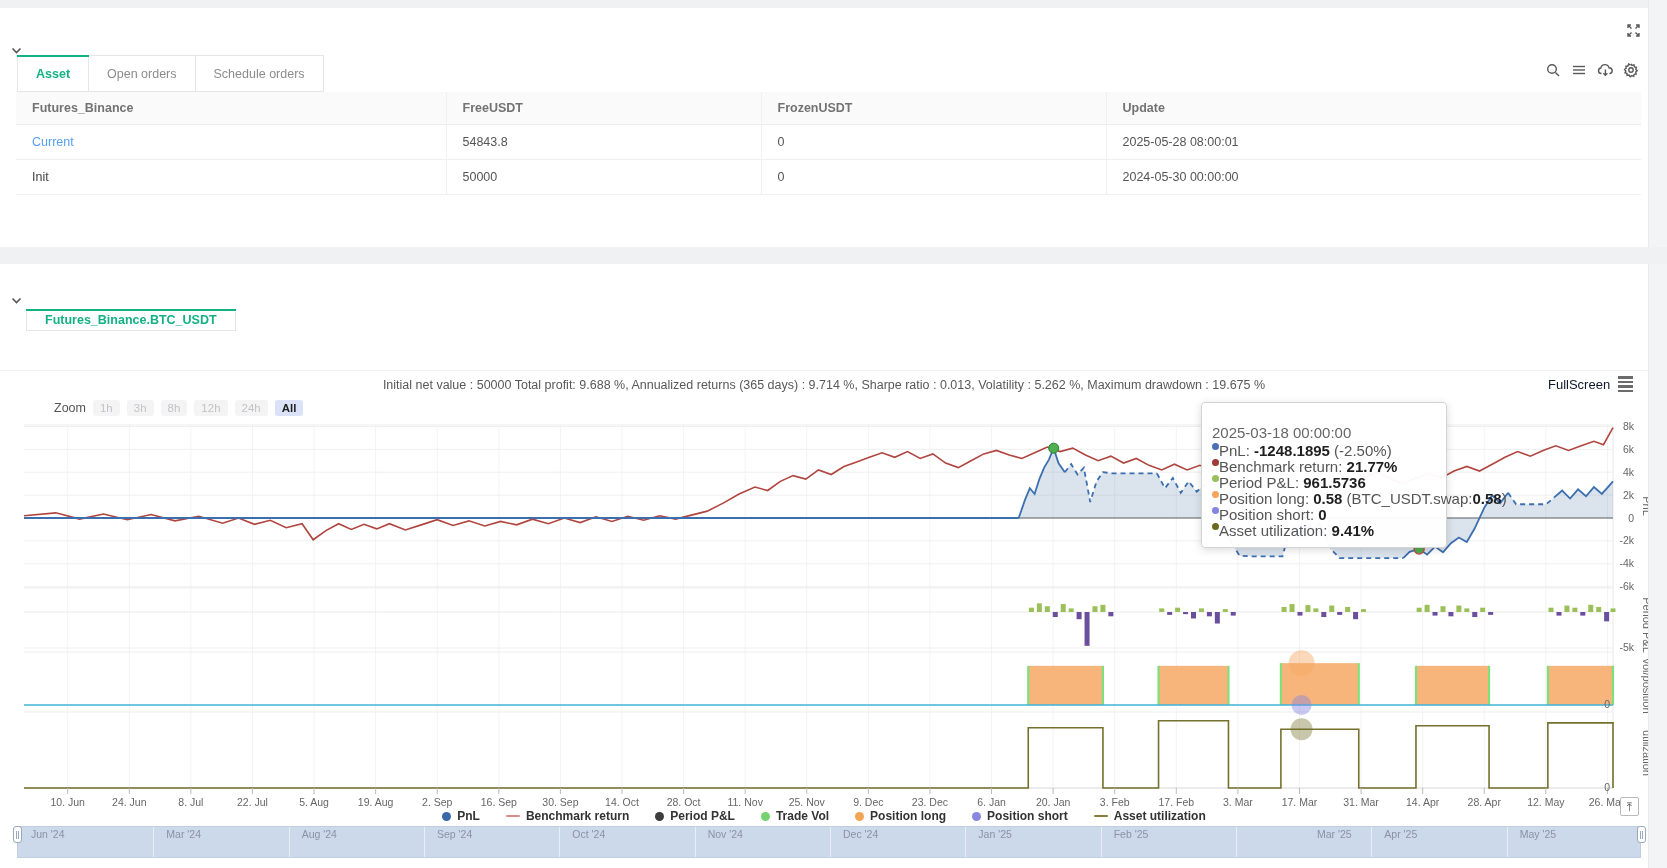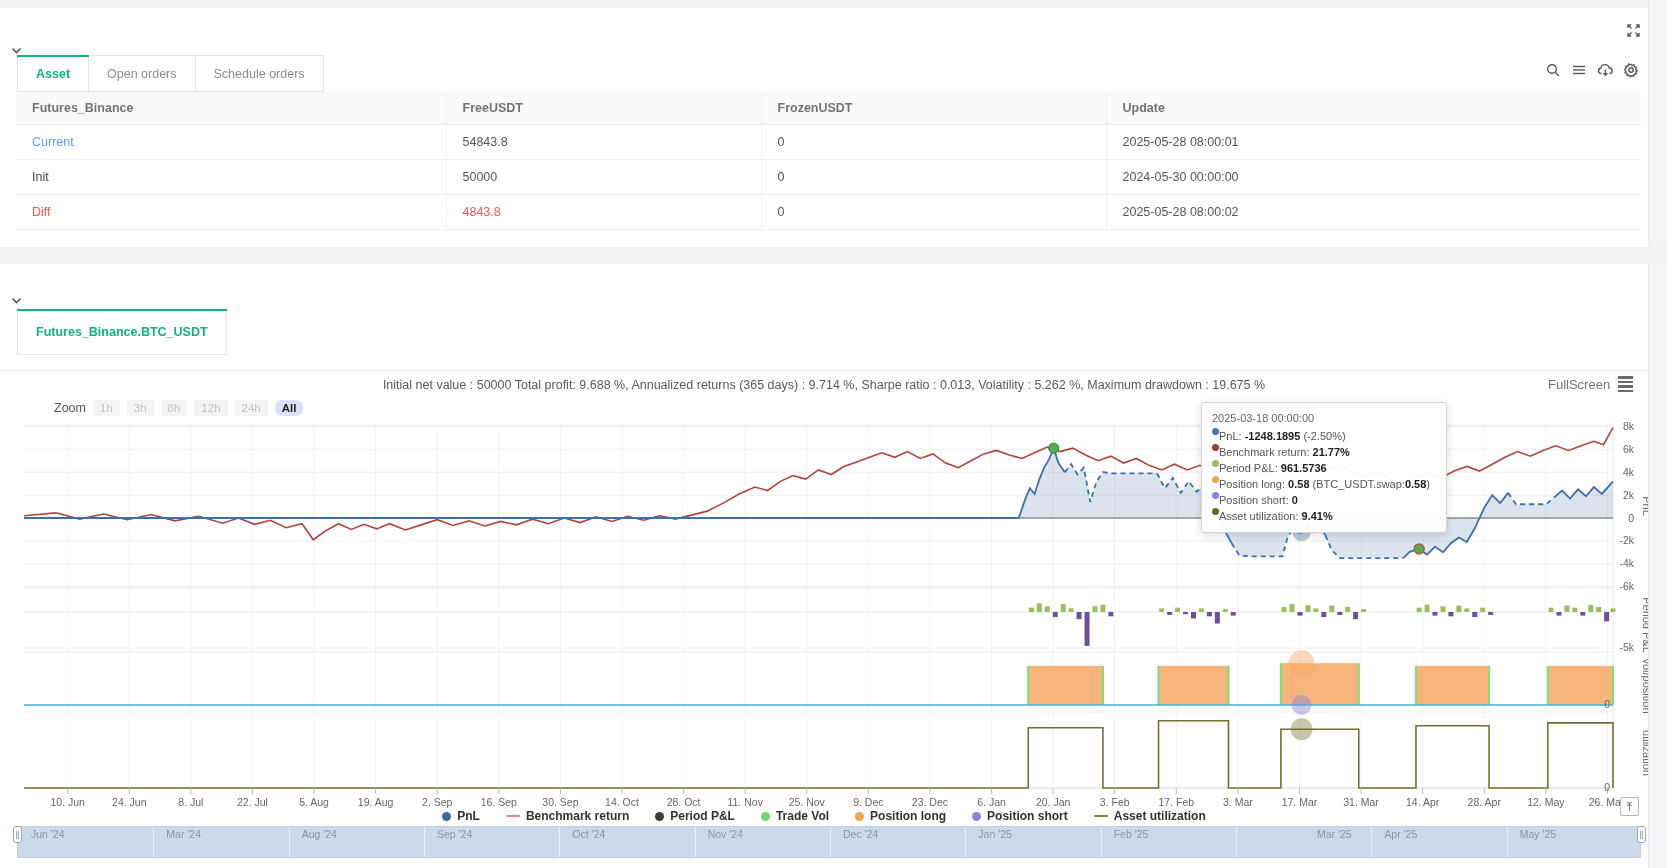--- a/index.html
+++ b/index.html
@@ -25,30 +25,30 @@
   table.status { border-collapse:collapse; width:100%; font-size:12.5px; }
   table.status th { background:#fafafa; text-align:left; font-weight:700; color:#737373;
                     padding:9px 16px; border-bottom:1px solid #ececec; }
   table.status td { padding:10px 16px; border-bottom:1px solid #f0f0f0; color:#555; }
   table.status th + th, table.status td + td { border-left:1px solid #f0f0f0; }
 
   .icon-btn { display:inline-flex; align-items:center; justify-content:center; width:20px; height:20px; cursor:pointer; }
   .icon-btn svg { stroke:#595959; fill:none; stroke-width:1.4; }
 
   .stats-line { font-size:12.5px; color:#595959; text-align:center; }
-  .fullscreen { font-size:13px; color:#737373; cursor:pointer; display:flex; align-items:center; gap:8px; }
+  .fullscreen { font-size:13px; color:#0f172a; cursor:pointer; display:flex; align-items:center; gap:8px; }
   .burger span { display:block; width:15px; height:2.6px; background:#6b6b6b; margin:2px 0; }
 
   .zoomrow { display:flex; align-items:center; gap:7px; font-size:12.5px; color:#555;margin-left:37px; }
   .zbtn { font-size:11.5px; padding:2px 7px; border-radius:3px; background:#f4f4f5; color:#c3c3c7; cursor:pointer; }
-  .zbtn.active { background:#dbe1f6; color:#1f1f1f; font-weight:700;border-radius:7px; }
+  .zbtn.active { background:#dbe1f6; color:#1f1f1f; font-weight:700; }
 
   
   .tooltip { background:rgba(255,255,255,0.96); border:1px solid #d3d3d3; border-radius:4px;
-             box-shadow:0 2px 8px rgba(0,0,0,0.15); padding:7px 10px 8px; font-size:11px; color:#555;
+             box-shadow:0 2px 8px rgba(0,0,0,0.15); padding:22px 10px 8px; font-size:15px; color:#555;
              line-height:16px; z-index:6; }
   .tooltip .tt-title { color:#666; margin-bottom:2px; }
   .tt-item { display:flex; align-items:flex-start; white-space:nowrap; }
   .tt-dot { width:7px; height:7px; border-radius:50%; flex:0 0 auto; }
   .tt-item b { color:#1f1f1f; }
 
   
   .legend { display:flex; justify-content:center; align-items:center; gap:26px; font-size:12px; font-weight:700; color:#333; }
   .lg-item { display:flex; align-items:center; gap:6px; cursor:pointer; }
   .lg-dot { width:9px; height:9px; border-radius:50%; }
@@ -137,41 +137,35 @@
             <td style="">54843.8</td>
             <td>0</td>
             <td>2025-05-28 08:00:01</td>
           </tr>
           <tr>
             <td style="color:#444">Init</td>
             <td style="">50000</td>
             <td>0</td>
             <td>2024-05-30 00:00:00</td>
           </tr>
-          <tr>
-            <td style="color:#f25555">Diff</td>
-            <td style="color:#f25555">4843.8</td>
-            <td>0</td>
-            <td>2025-05-28 08:00:02</td>
-          </tr>
         </tbody>
     </table>
   </div>
 
   <div class="abs band" style="left:0;top:247px;width:1667px;height:17px"></div>
 
   <div class="abs" style="left:0;top:264px;width:1648px;height:604px;background:#fff">
     <div class="abs" style="left:10px;top:13px;display:flex;align-items:center;gap:9px">
       <svg width="13" height="13" viewBox="0 0 13 13">
           <polyline class="chev" points="2.5,4.5 6.5,8.5 10.5,4.5"></polyline>
         </svg>
       <span class="section-title">Earnings overview</span>
     </div>
 
-    <div class="abs tabbar" style="left:17px;top:45px;height:46px">
+    <div class="abs tabbar" style="left:26px;top:45px;height:22px">
       <div class="tab active" style="--green:#13b184">
         <span>Futures_Binance.BTC_USDT</span>
       </div>
     </div>
 
     <div class="abs" style="left:0;top:106px;width:1648px;border-top:1px solid #f0f0f0"></div>
 
     <div class="abs stats-line" style="left:0;top:114px;width:1648px">Initial net value : 50000 Total profit: 9.688 %, Annualized returns (365 days) : 9.714 %, Sharpe ratio : 0.013, Volatility : 5.262 %, Maximum drawdown : 19.675 %</div>
 
     <div class="abs fullscreen" style="left:1548px;top:110px">

